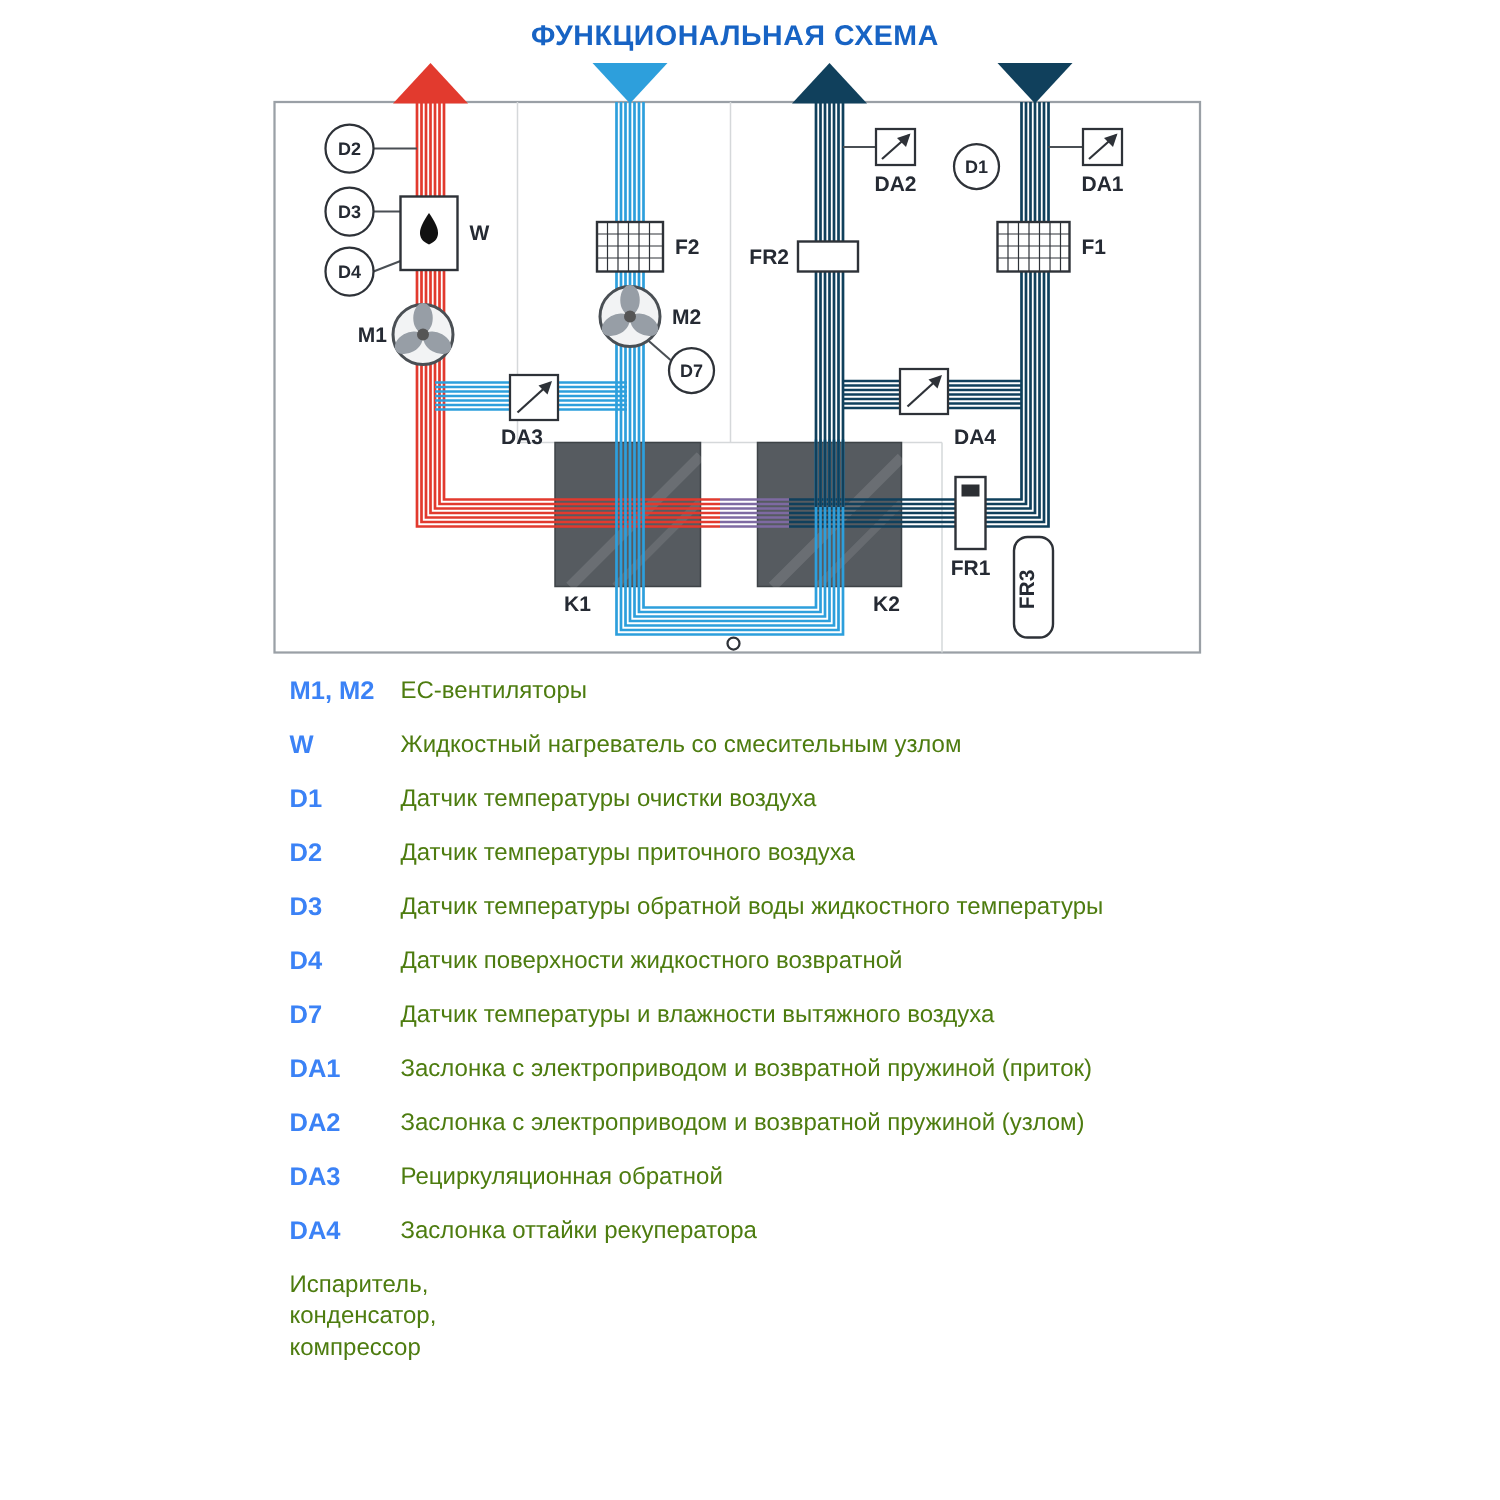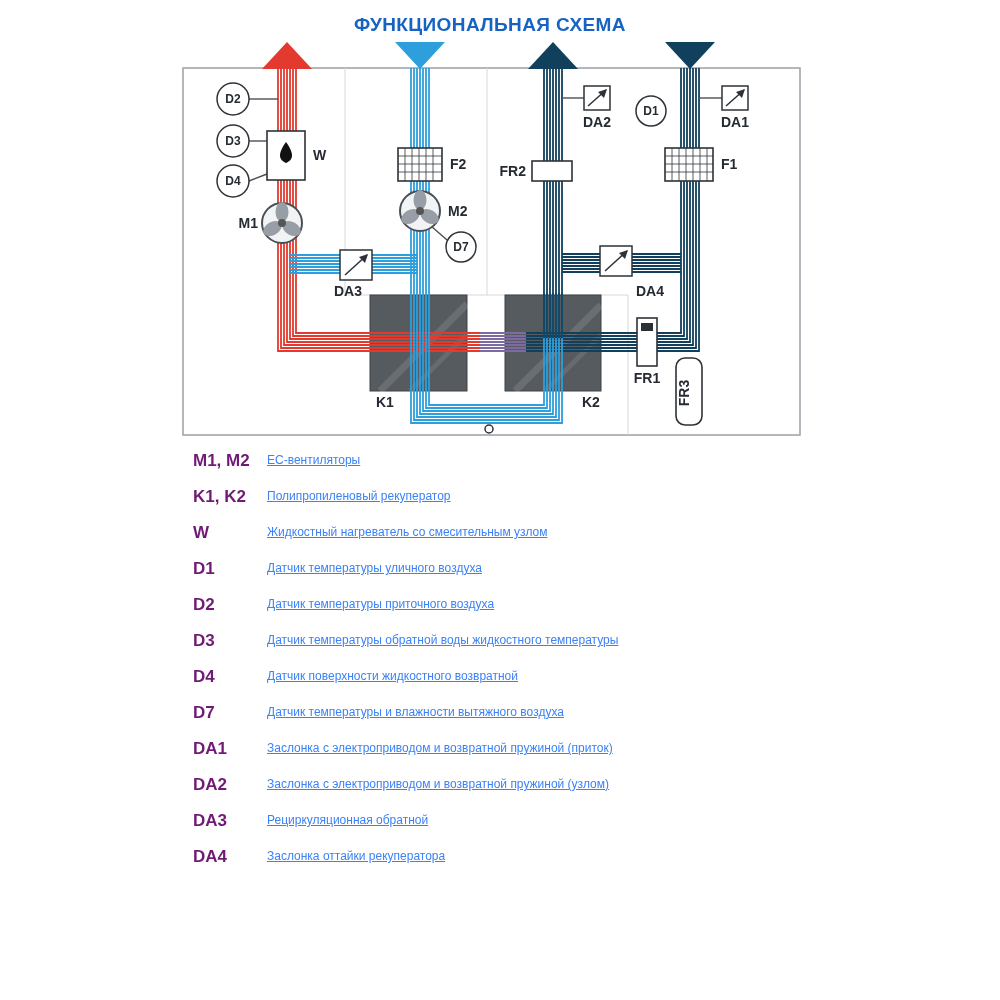--- a/index.html
+++ b/index.html
@@ -8,22 +8,22 @@
     position:absolute; top:14px; left:0; width:980px; text-align:center;
     font-size:19px; font-weight:bold; letter-spacing:.4px; color:#1763c4;
   }
   .diagram-svg { position:absolute; left:180px; top:38px; }
   .diagram-svg text { font-family:"Liberation Sans",sans-serif; }
   .lbl { font-size:14px; font-weight:bold; fill:#252a33; }
   .sensor-txt { font-size:12px; font-weight:bold; fill:#252a33; text-anchor:middle; dominant-baseline:central; }
   .legend { position:absolute; left:193px; top:450px; width:780px; }
   .legend-row { display:grid; grid-template-columns:74px auto; margin-bottom:15px; }
   .legend-row.multi { align-items:center; }
-  .legend-key { font-weight:bold; font-size:17px; line-height:21px; color:#701a75; white-space:pre-line; }
-  .legend-desc { font-size:12px; line-height:21px; color:#3b82f6;text-decoration:underline; }
+  .legend-key { font-weight:bold; font-size:17px; line-height:21px; color:#3b82f6; white-space:pre-line; }
+  .legend-desc { font-size:16px; line-height:21px; color:#4d7c0f; }
 </style>
 </head>
 <body>
 
 <div class="page-title">ФУНКЦИОНАЛЬНАЯ СХЕМА</div>
 
 <svg class="diagram-svg" width="625" height="405" viewBox="0 0 625 405" xmlns="http://www.w3.org/2000/svg">
 
   <rect x="3" y="30" width="617" height="367" fill="#ffffff" stroke="#9aa0a6" stroke-width="1.5"></rect>
 
@@ -250,30 +250,26 @@
   <text class="lbl" x="467" y="345" text-anchor="middle">FR1</text>
   <text class="lbl" x="509" y="355" text-anchor="middle" transform="rotate(-90 509 355)">FR3</text>
 </svg>
 
 <div class="legend">
   <div class="legend-row">
     <div class="legend-key">M1, M2</div>
     <div class="legend-desc">EC-вентиляторы</div>
   </div>
   <div class="legend-row">
-    <div class="legend-key">K1, K2</div>
-    <div class="legend-desc">Полипропиленовый рекуператор</div>
-  </div>
-  <div class="legend-row">
     <div class="legend-key">W</div>
     <div class="legend-desc">Жидкостный нагреватель со смесительным узлом</div>
   </div>
   <div class="legend-row">
     <div class="legend-key">D1</div>
-    <div class="legend-desc">Датчик температуры уличного воздуха</div>
+    <div class="legend-desc">Датчик температуры очистки воздуха</div>
   </div>
   <div class="legend-row">
     <div class="legend-key">D2</div>
     <div class="legend-desc">Датчик температуры приточного воздуха</div>
   </div>
   <div class="legend-row">
     <div class="legend-key">D3</div>
     <div class="legend-desc">Датчик температуры обратной воды жидкостного температуры</div>
   </div>
   <div class="legend-row">
@@ -294,14 +290,15 @@
   </div>
   <div class="legend-row">
     <div class="legend-key">DA3</div>
     <div class="legend-desc">Рециркуляционная обратной</div>
   </div>
   <div class="legend-row">
     <div class="legend-key">DA4</div>
     <div class="legend-desc">Заслонка оттайки рекуператора</div>
   </div>
   <div class="legend-row multi">
+    <div class="legend-desc">Испаритель, конденсатор, компрессор</div>
   </div>
 </div>
 
 </body></html>

